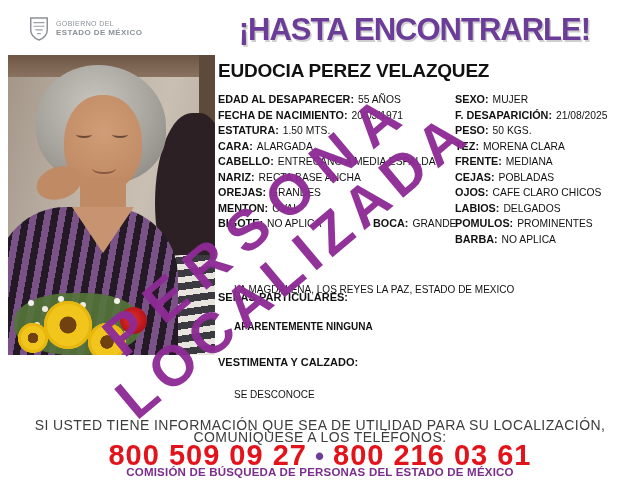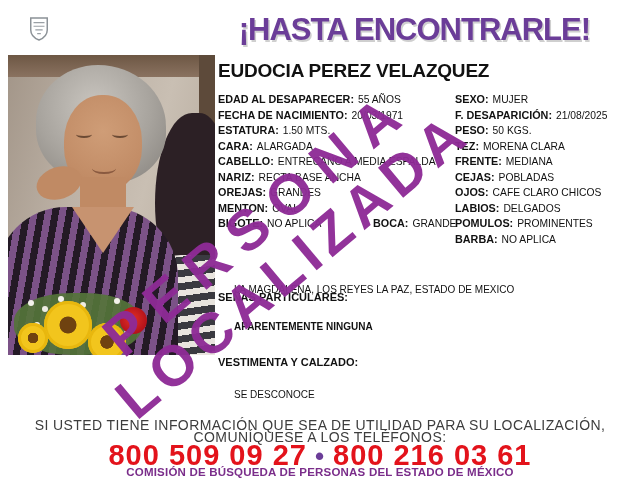--- a/index.html
+++ b/index.html
@@ -84,20 +84,24 @@
 </head>
 <body>
 
 <div class="poster">
 
   <div class="logo">
     <svg viewBox="0 0 24 28">
       <path d="M3 2 h18 v13 c0 6 -4 9 -9 11 c-5 -2 -9 -5 -9 -11 Z" fill="none" stroke="#8b9196" stroke-width="1.6"></path>
       <path d="M6 7 h12 M6 11 h12 M8 15 h8 M10 19 h4" stroke="#9aa0a5" stroke-width="1.2" fill="none"></path>
     </svg>
+    <div class="logo-text">
+      <span class="logo-line1">GOBIERNO DEL</span>
+      <span class="logo-line2">ESTADO DE MÉXICO</span>
+    </div>
   </div>
   <h1 class="poster-title">¡HASTA ENCONTRARLE!</h1>
 
   <div class="photo">
     <div class="ph-beam"></div>
     <div class="ph-doorstrip"></div>
     <div class="ph-hair2"></div>
     <div class="ph-shirt2"></div>
     <div class="ph-hair"></div>
     <div class="ph-face"></div>

